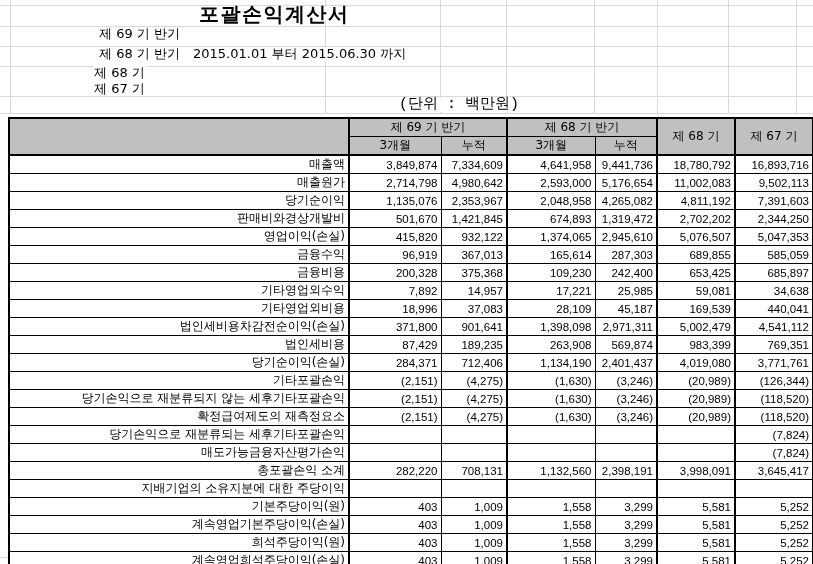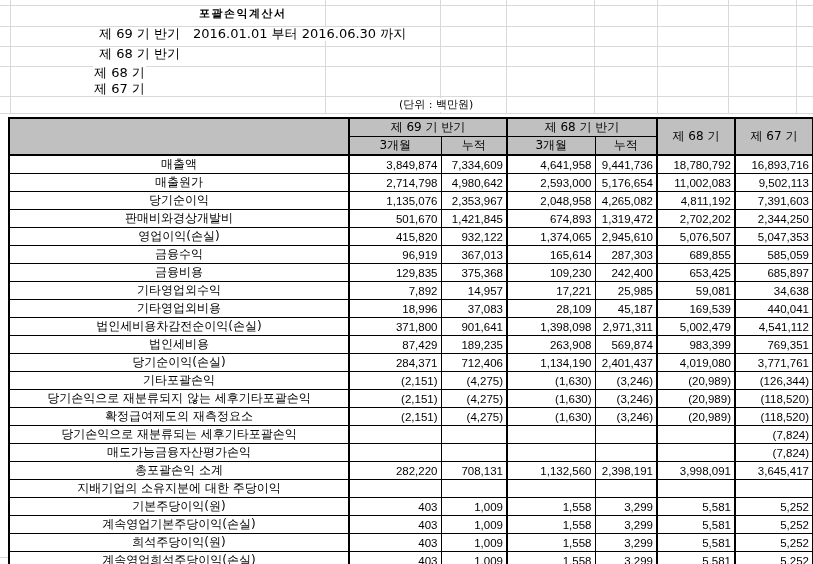--- a/index.html
+++ b/index.html
@@ -5,37 +5,37 @@
   html,body{margin:0;padding:0;background:#fff;}
   .canvas{
     position:relative;width:813px;height:564px;background:#fff;
     font-family:"DejaVu Sans","Liberation Sans",sans-serif;color:#000;overflow:hidden;
   }
   
   .gl{position:absolute;background:var(--gridline,#d9d9d9);z-index:1;}
   
   .txt{position:absolute;font-size:13px;line-height:14px;white-space:nowrap;
        background:#fff;padding:0 1px;z-index:2;}
-  .title{font-size:11px;font-weight:bold;letter-spacing:1.5px;}
-  .unit{font-size:11px;}
+  .title{font-size:20px;font-weight:bold;letter-spacing:1.5px;}
+  .unit{font-size:15px;font-family:Liberation Mono, monospace;}
   
   .stmt{
     position:absolute;left:8px;top:117px;width:804px;z-index:3;background:#fff;
     border-collapse:collapse;table-layout:fixed;border:2px solid #000;
   }
   .stmt th,.stmt td{
     border:1px solid #000;height:16px;padding:0 3px;overflow:hidden;
     white-space:nowrap;font-weight:normal;vertical-align:middle;
   }
   .stmt th{
     background:var(--header-bg,#c0c0c0);font-size:12px;text-align:center;padding:0 1px;
   }
   .gb{border-left-width:2px !important;}
   .hb{border-bottom-width:2px !important;}
-  .lab{font-size:12px;text-align:center;}
+  .lab{font-size:12px;text-align:right;}
   .ind0{padding-left:3px;}
   .ind1{padding-left:18px;}
   .ind2{padding-left:35px;}
   .num{text-align:right;font-family:"Liberation Sans",sans-serif;font-size:11.5px;padding-right:3px;}
 </style>
 </head>
 <body>
 
 <div class="canvas">
     <div class="gl" style="left: 796px; top: 544px; width: 1px; height: 20px;"></div>
@@ -58,23 +58,23 @@
     <div class="gl" style="left: 0px; top: 113px; width: 813px; height: 1px;"></div>
     <div class="gl" style="left: 0px; top: 96px; width: 813px; height: 1px;"></div>
     <div class="gl" style="left: 0px; top: 66px; width: 813px; height: 1px;"></div>
     <div class="gl" style="left: 0px; top: 46px; width: 813px; height: 1px;"></div>
     <div class="gl" style="left: 0px; top: 26px; width: 813px; height: 1px;"></div>
     <div class="gl" style="left: 0px; top: 5px; width: 813px; height: 1px;"></div>
 
   <span class="txt title" style="left:198px;top:7px">포괄손익계산서</span>
 
   <span class="txt" style="left:98px;top:27px">제 69 기 반기</span>
-  <span class="txt" style="left:192px;top:27px">2016.01.01 부터 2016.06.30 까지</span>
 
   <span class="txt" style="left:98px;top:47px">제 68 기 반기</span>
+  <span class="txt" style="left:192px;top:47px">2015.01.01 부터 2015.06.30 까지</span>
 
   <span class="txt" style="left:93px;top:66px">제 68 기</span>
 
   <span class="txt" style="left:93px;top:82px">제 67 기</span>
 
   <span class="txt unit" style="left:398px;top:98px">(단위 : 백만원)</span>
 
   <table class="stmt">
     <colgroup>
       <col style="width:340px">
@@ -150,21 +150,21 @@
           <td class="lab ind0">금융수익</td>
           <td class="num gb">96,919</td>
           <td class="num">367,013</td>
           <td class="num gb">165,614</td>
           <td class="num">287,303</td>
           <td class="num gb">689,855</td>
           <td class="num gb">585,059</td>
         </tr>
         <tr>
           <td class="lab ind0">금융비용</td>
-          <td class="num gb">129,835</td>
+          <td class="num gb">200,328</td>
           <td class="num">375,368</td>
           <td class="num gb">109,230</td>
           <td class="num">242,400</td>
           <td class="num gb">653,425</td>
           <td class="num gb">685,897</td>
         </tr>
         <tr>
           <td class="lab ind0">기타영업외수익</td>
           <td class="num gb">7,892</td>
           <td class="num">14,957</td>

